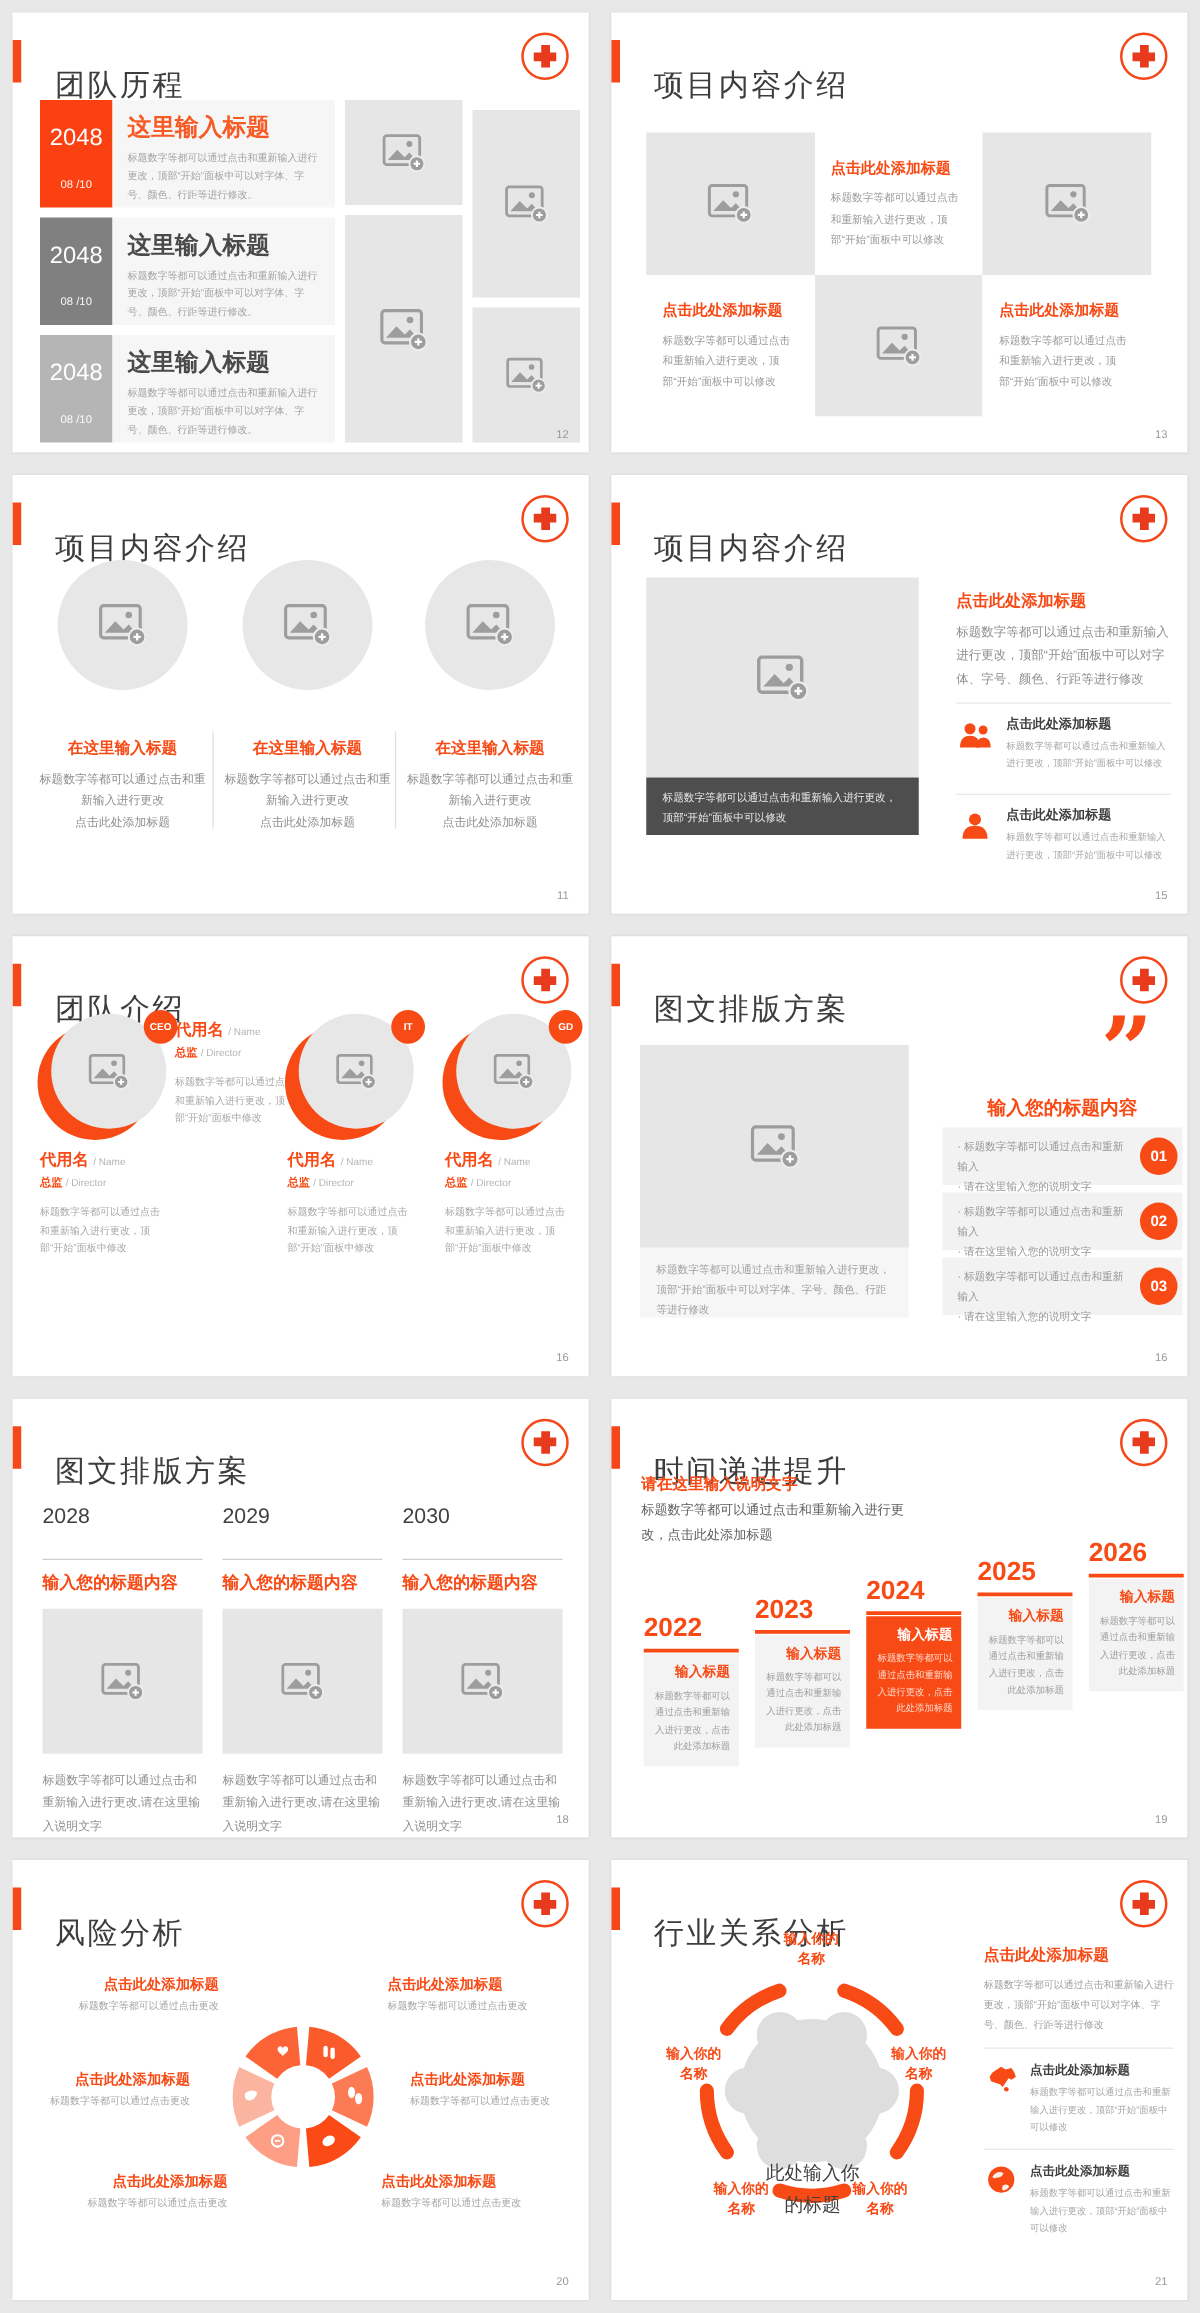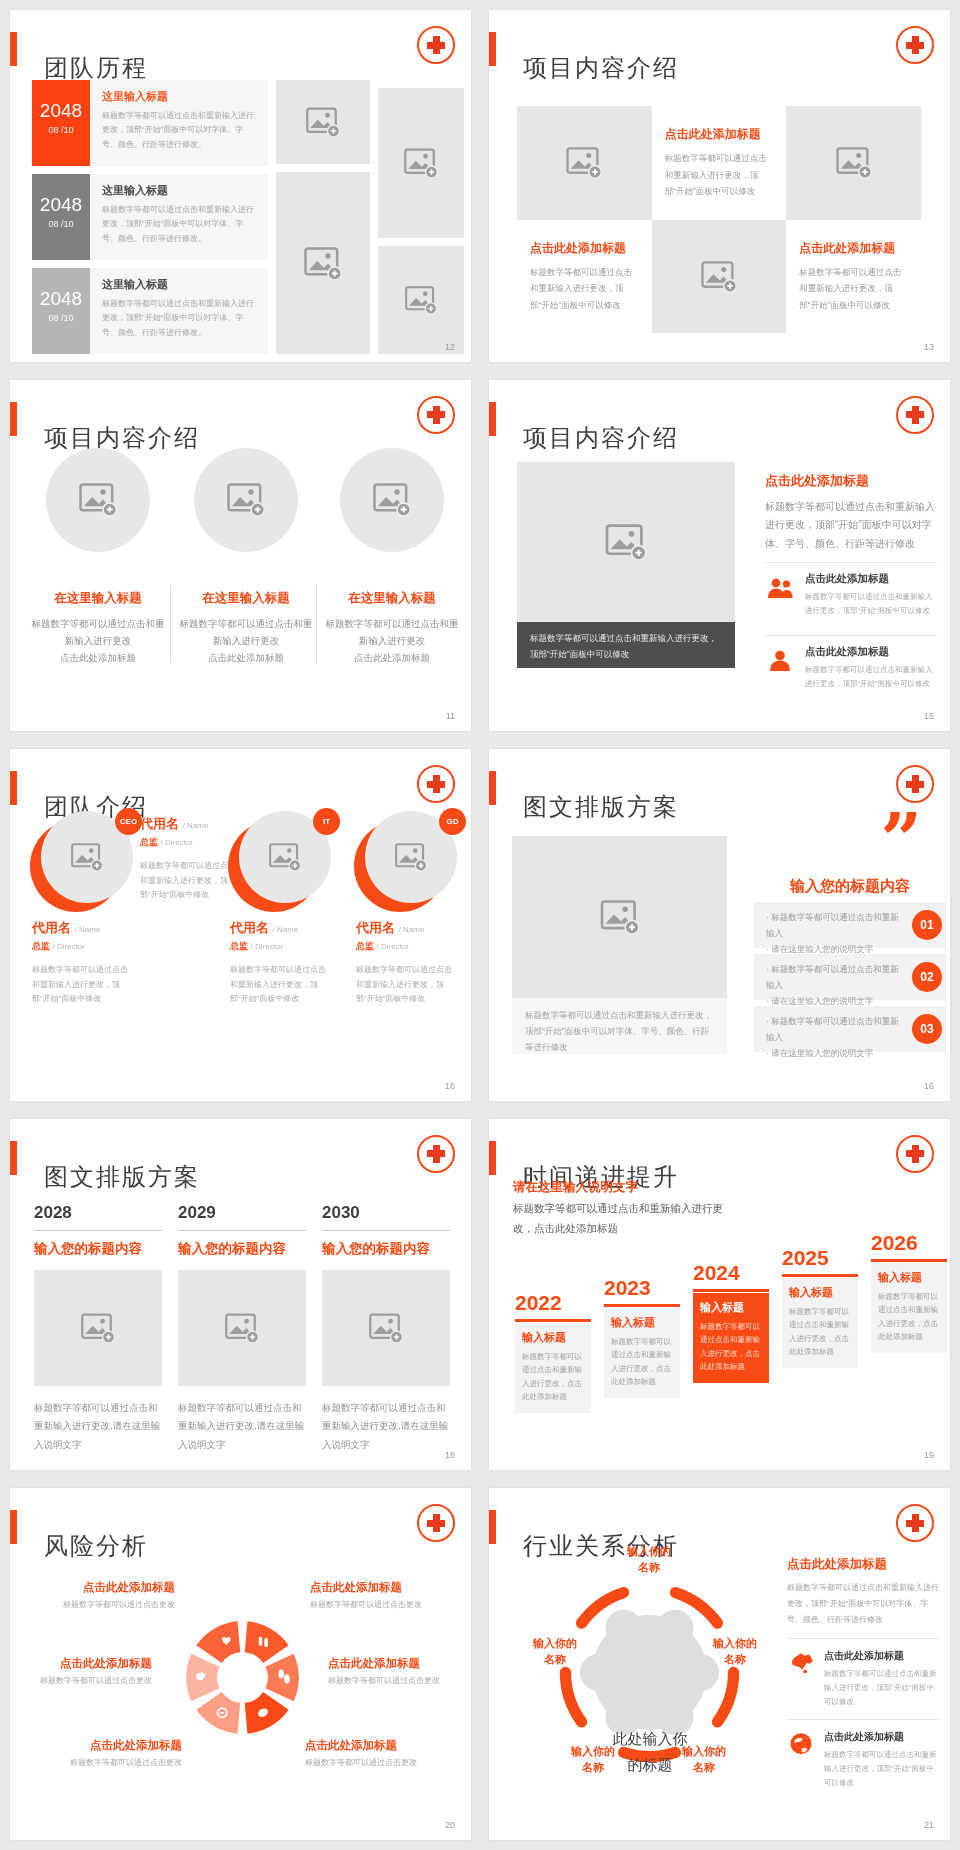--- a/index.html
+++ b/index.html
@@ -18,24 +18,24 @@
                linear-gradient(#e83a1c,#e83a1c) center/18px 7px no-repeat;}
   .pagenum{position:absolute;right:16px;bottom:10px;font-size:9px;color:#9a9a9a;}
 
   .ph{background:#e6e6e6;display:flex;align-items:center;justify-content:center;position:absolute;}
   .img-ic{color:#9d9d9d;}
 
   
   .s12-row{position:absolute;left:22px;width:236px;height:86px;display:flex;}
   .s12-date{width:58px;color:#fff;text-align:center;padding-top:20px;flex:none;}
   .s12-date .yr{font-size:19px;}
-  .s12-date .dt{font-size:9px;margin-top:3px;opacity:.95;}
+  .s12-date .dt{font-size:9px;margin-top:20px;opacity:.95;}
   .d1{background:#fb4112;} .d2{background:#808080;} .d3{background:#b5b5b5;}
   .s12-panel{flex:1;background:#f6f6f6;padding:9px 12px 6px;}
-  .s12-panel .ttl{font-size:11px;color:#4a4a4a;font-weight:bold;font-family:Liberation Mono, monospace;}
+  .s12-panel .ttl{font-size:19px;color:#4a4a4a;font-weight:bold;font-family:Liberation Mono, monospace;}
   .s12-row:first-of-type .s12-panel .ttl{color:#f85a25;}
   .s12-panel .bd{font-size:8px;color:#a3a3a3;line-height:1.8;margin-top:5px;}
 
   
   .s13-grid{position:absolute;left:28px;top:96px;width:404px;height:214px;
     display:grid;grid-template-columns:1fr 1fr 1fr;grid-template-rows:1fr 1fr;}
   .s13-cell{position:relative;display:flex;align-items:center;justify-content:center;}
   .s13-cell.gray{background:#e6e6e6;}
   .s13-cell.text{background:#fff;display:block;padding:20px 13px;}
   .s13-cell .ttl{font-size:12px;font-weight:bold;color:#f84a15;}
@@ -87,32 +87,32 @@
     line-height:.8;color:#f84a15;font-weight:bold;}
   .s17-head{position:absolute;left:265px;top:128px;width:192px;text-align:center;
     font-size:15px;font-weight:bold;color:#f84a15;}
   .s17-bar{position:absolute;left:265px;width:192px;height:46px;background:#f2f2f2;padding:7px 40px 0 12px;}
   .s17-bar .ln{font-size:8.5px;color:#999;line-height:1.9;}
   .s17-num{position:absolute;right:4px;top:8px;width:30px;height:30px;border-radius:50%;background:#f84a15;
     color:#fff;font-size:12px;font-weight:bold;display:flex;align-items:center;justify-content:center;}
 
   
   .s18-col{position:absolute;top:84px;width:128px;}
-  .s18-col .yr{font-size:17px;font-weight:bold;color:#3f3f3f;padding-bottom:7px;border-bottom:1px solid #cfcfcf;}
+  .s18-col .yr{font-size:17px;font-weight:normal;color:#3f3f3f;padding-bottom:24px;border-bottom:1px solid #cfcfcf;}
   .s18-col .ttl{font-size:13.5px;font-weight:bold;color:#f84a15;margin-top:9px;}
   .s18-col .im{position:relative;margin-top:12px;width:128px;height:116px;background:#e6e6e6;
     display:flex;align-items:center;justify-content:center;}
   .s18-col .bd{font-size:9.5px;color:#8f8f8f;line-height:1.95;margin-top:13px;}
 
   
   .s19-sub{position:absolute;left:24px;top:60px;font-size:12.5px;font-weight:bold;color:#f84a15;}
   .s19-intro{position:absolute;left:24px;top:80px;width:210px;font-size:10.5px;color:#5e5e5e;line-height:1.9;}
   .s19-col{position:absolute;width:76px;}
   .s19-col .yr{font-size:21px;font-weight:bold;color:#f84a15;padding-bottom:4px;border-bottom:3px solid #f84a15;}
-  .s19-card{margin-top:1px;background:#f3f3f3;padding:7px 7px 9px;}
+  .s19-card{margin-top:1px;background:#f3f3f3;padding:7px 7px 9px;text-align:right;}
   .s19-card .ct{font-size:11px;font-weight:bold;color:#f84a15;}
   .s19-card .cb{font-size:7.5px;color:#a0a0a0;line-height:1.8;margin-top:5px;}
   .s19-col.hot .s19-card{background:#f84a15;}
   .s19-col.hot .ct{color:#fff;}
   .s19-col.hot .cb{color:#ffd9cb;}
 
   
   .s20-wheel{position:absolute;left:155px;top:112px;width:155px;height:155px;}
   .s20-lbl{position:absolute;width:150px;}
   .s20-lbl .lt{font-size:11.5px;font-weight:bold;color:#f84a15;}

